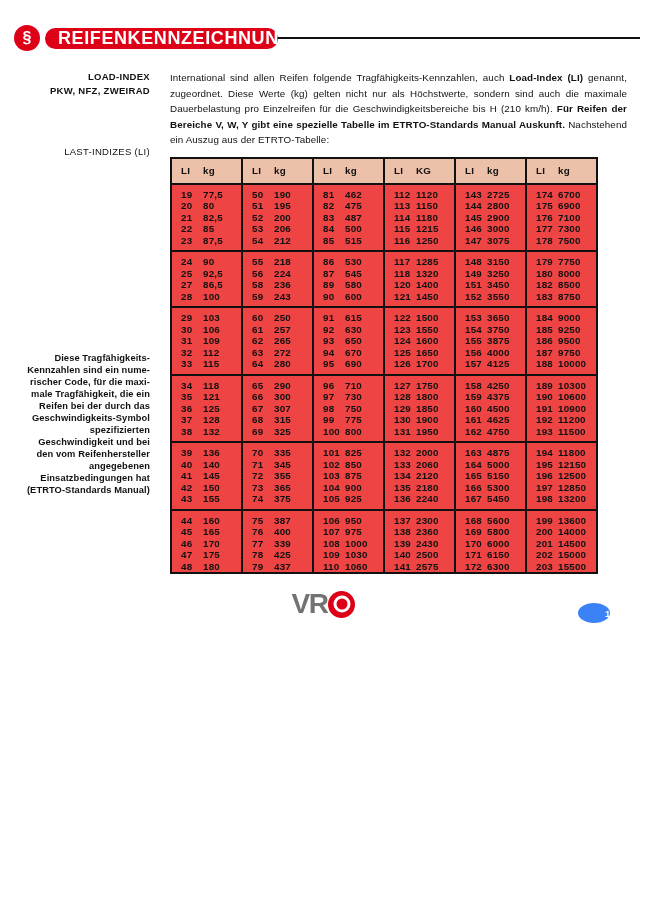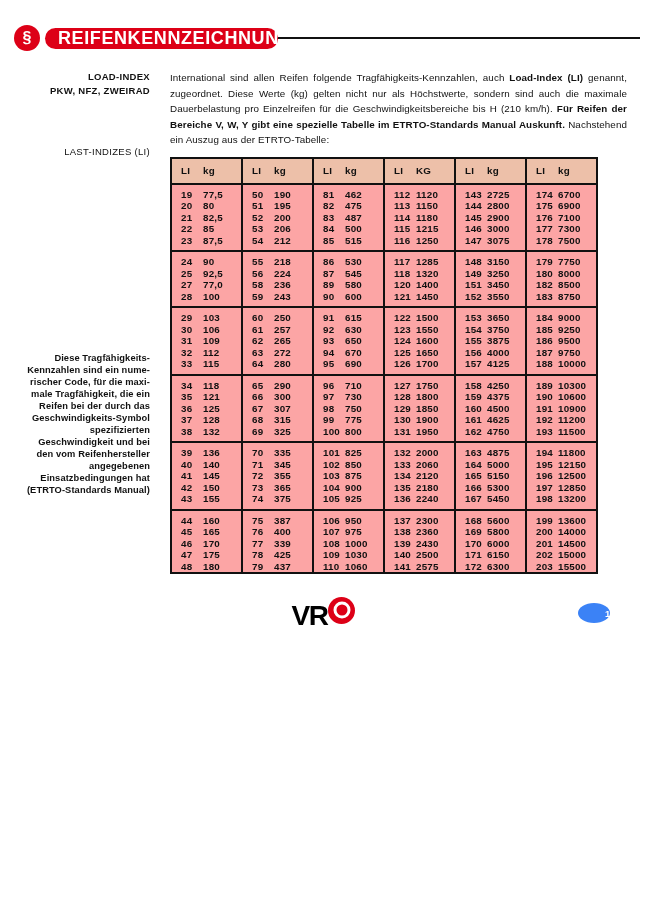--- a/index.html
+++ b/index.html
@@ -26,38 +26,38 @@
     letter-spacing:.3px; white-space:nowrap; }
   .side-note { position:absolute; top:282px; right:0; width:138px; font-weight:bold;
     font-size:9.3px; line-height:12px; white-space:pre-line; letter-spacing:.1px; }
 
   .main-col { position:absolute; top:0; left:150px; width:457px; }
   .intro { font-size:9.8px; line-height:15.6px; text-align:justify; letter-spacing:.1px; }
   .intro b { font-weight:bold; }
 
   
   .li-table { margin-top:9px; width:427px; border-collapse:collapse;
-    border:2px solid #111; background:#fca5a5; table-layout:fixed; }
+    border:2px solid #111; background:#ef4444; table-layout:fixed; }
   .li-table th, .li-table td { font-size:9.8px; line-height:11.5px; font-weight:bold;
     letter-spacing:.2px; text-align:left; vertical-align:middle; padding:0; }
   .li-table th.li-col, .li-table td.li-col { width:29px; padding-left:9px;
     border-left:2px solid #111; }
   .li-table th.li-col:first-child, .li-table td.li-col:first-child { border-left:none; }
   .li-table th.kg-col, .li-table td.kg-col { width:42px; padding-left:3px; }
   .li-table thead th { background:#edc0a9; height:26px; border-bottom:2px solid #111; }
   .li-table tr.block-sep td { border-top:2px solid #111; }
   .li-table tr.block-first td { padding-top:4px; }
   .li-table tr.block-last td { padding-bottom:4px; }
 
   
   .footer { position:absolute; top:590px; left:0; width:647px; height:36px; }
   .logo { position:absolute; left:0; right:0; top:0; display:flex; align-items:center;
     justify-content:center; }
-  .logo-text { font-weight:bold; font-size:28px; letter-spacing:-1.5px; color:#000000;
-    line-height:28px;margin-top:12px; }
+  .logo-text { font-weight:bold; font-size:28px; letter-spacing:-1.5px; color:#737373;
+    line-height:28px; }
   .logo-o { display:inline-block; width:27px; height:27px; border-radius:50%;
     background:#dd0017; position:relative; margin-left:1px; }
   .logo-o::after { content:""; position:absolute; left:50%; top:50%;
     width:11px; height:11px; transform:translate(-50%,-50%);
     border:3.5px solid #fff; border-radius:50%; background:#dd0017; }
   .page-badge { position:absolute; right:37px; top:13px; width:20px; height:20px;
     border-radius:50%; background:#3b82f6; color:#fff; font-weight:bold; font-size:9.5px;
     display:flex; align-items:center; justify-content:center;padding-left:32px; }
 </style>
 </head>
@@ -211,21 +211,21 @@
               <td class="kg-col">545</td>
               <td class="li-col">118</td>
               <td class="kg-col">1320</td>
               <td class="li-col">149</td>
               <td class="kg-col">3250</td>
               <td class="li-col">180</td>
               <td class="kg-col">8000</td>
             </tr>
             <tr>
               <td class="li-col">27</td>
-              <td class="kg-col">77,0</td>
+              <td class="kg-col">86,5</td>
               <td class="li-col">58</td>
               <td class="kg-col">236</td>
               <td class="li-col">89</td>
               <td class="kg-col">580</td>
               <td class="li-col">120</td>
               <td class="kg-col">1400</td>
               <td class="li-col">151</td>
               <td class="kg-col">3450</td>
               <td class="li-col">182</td>
               <td class="kg-col">8500</td>

